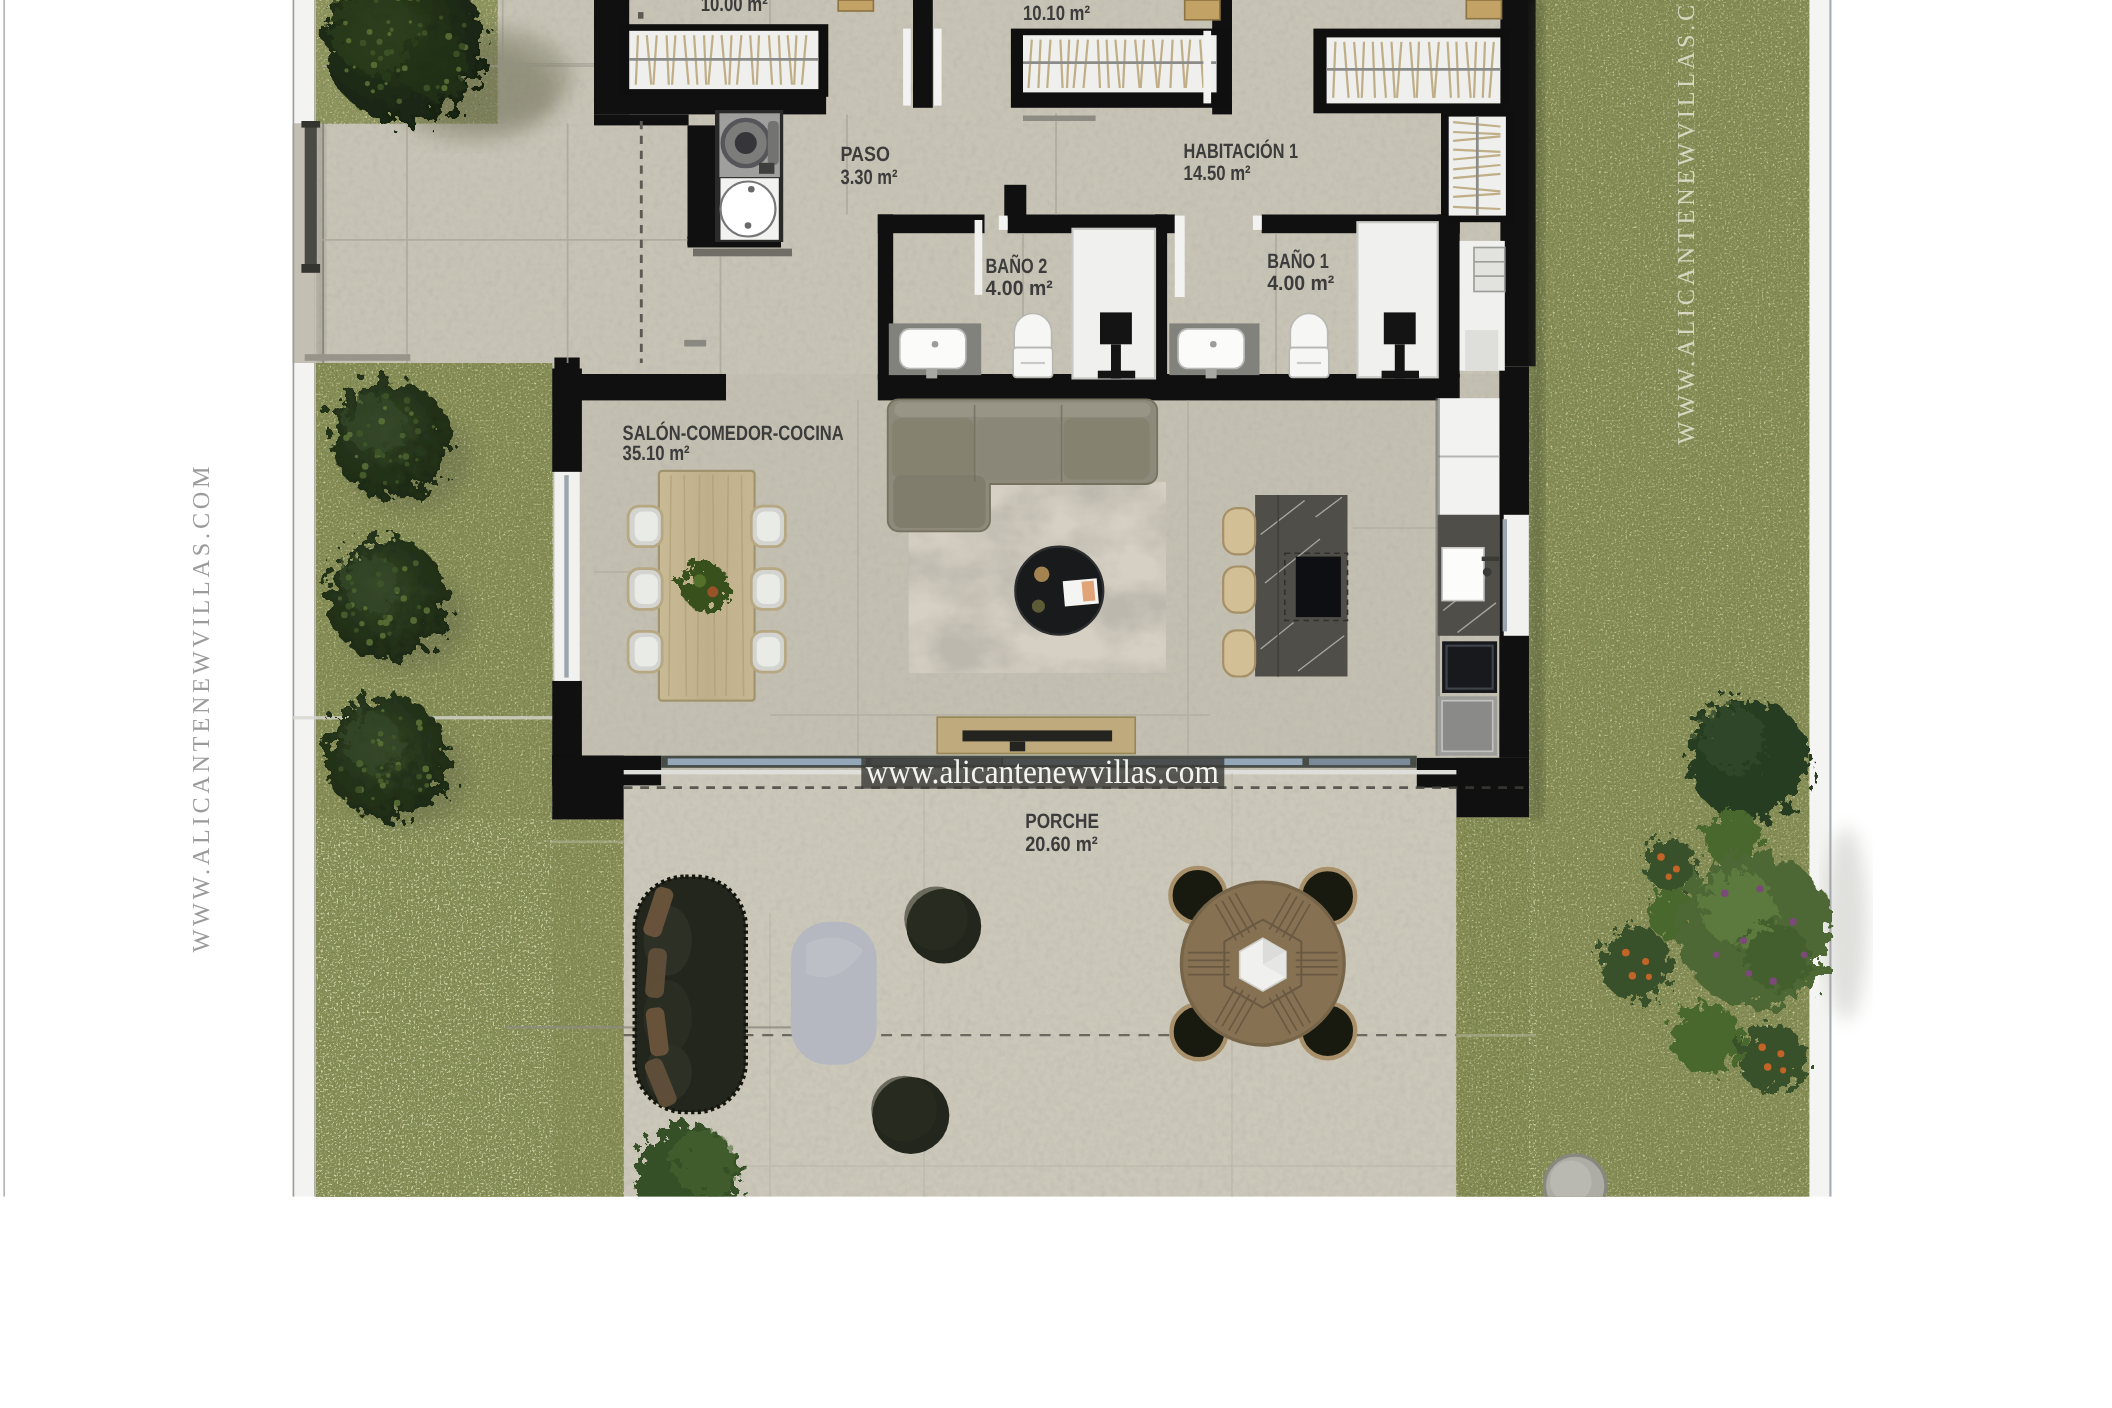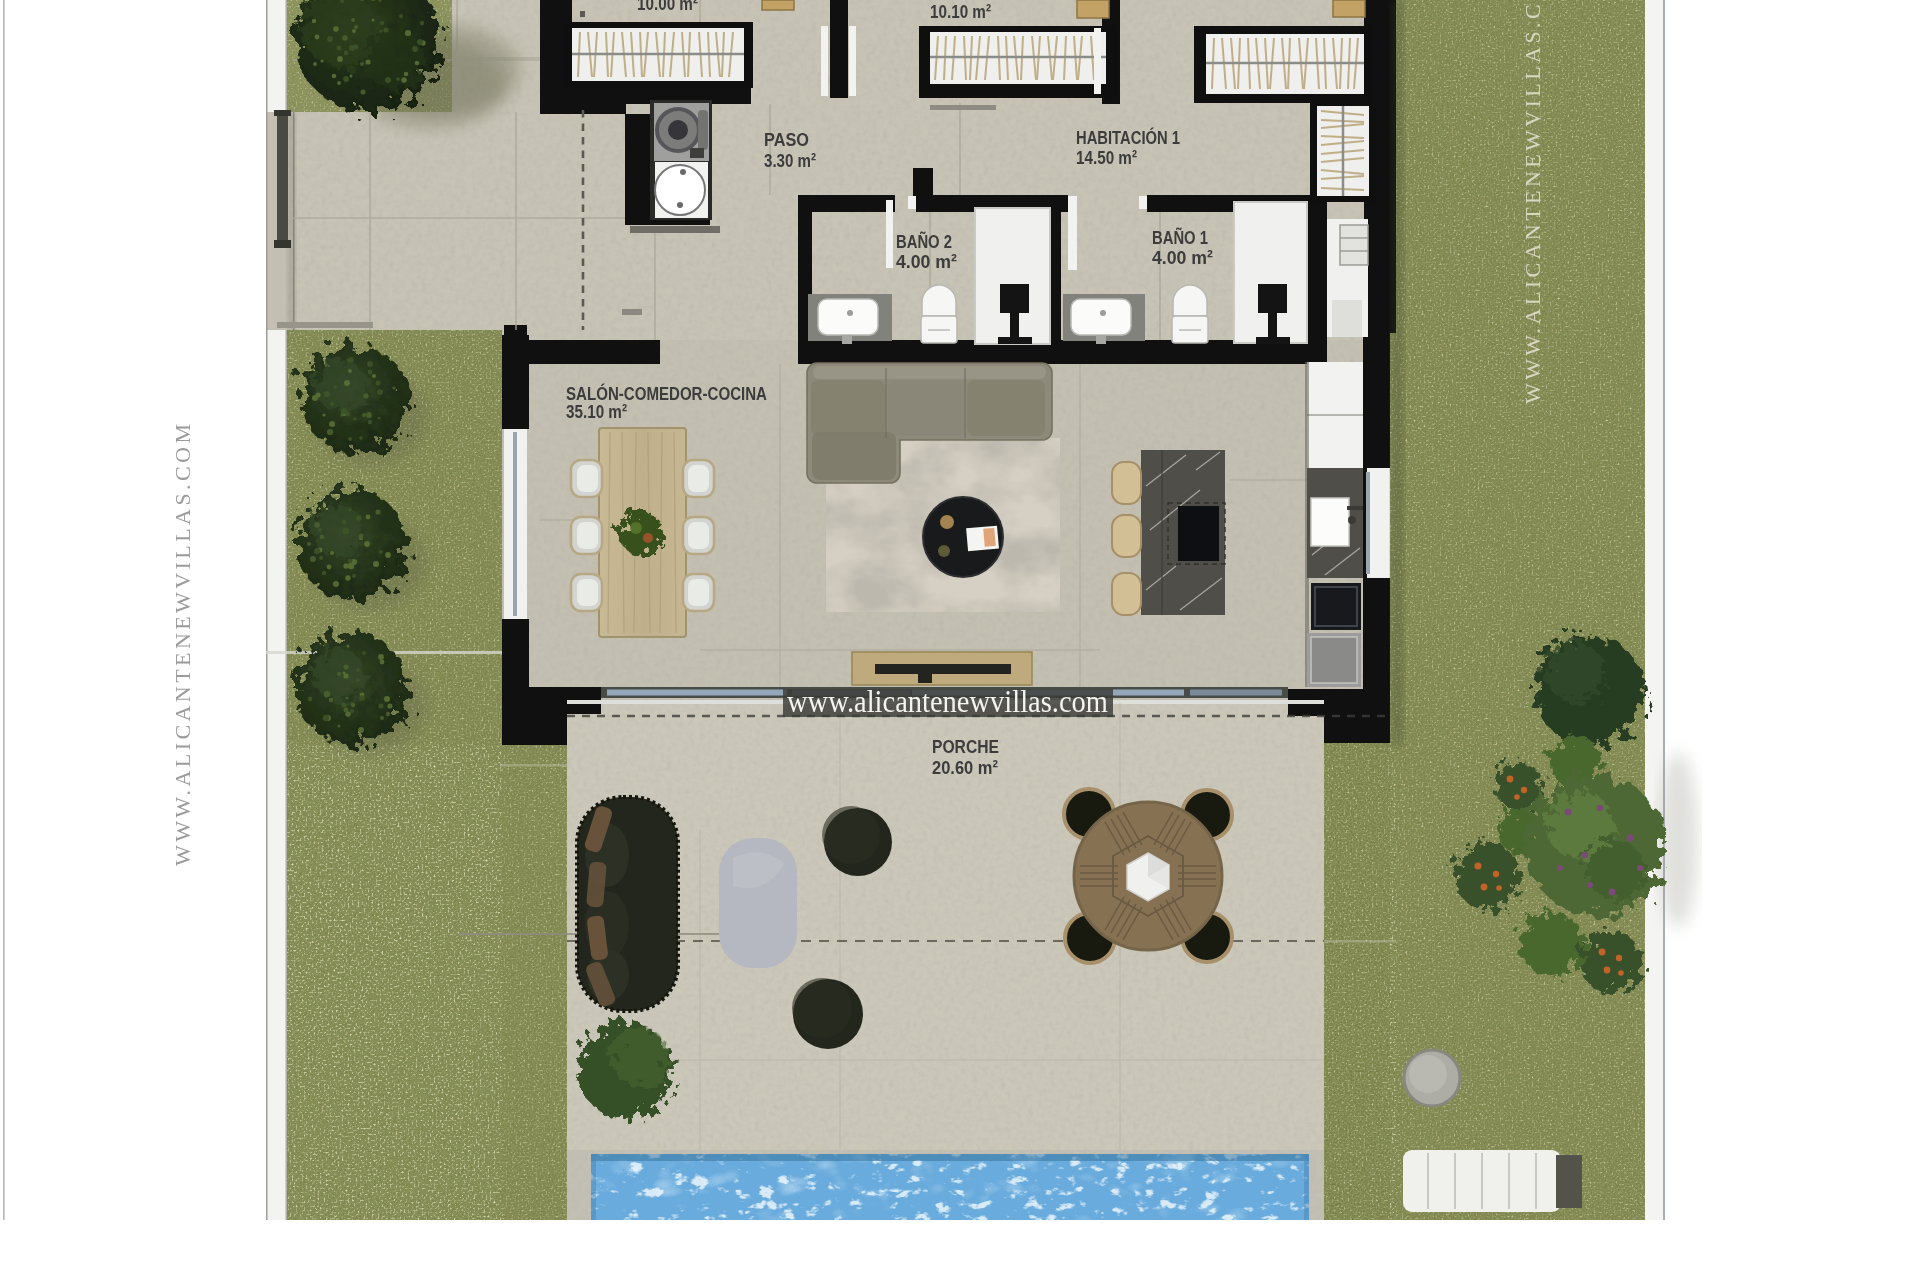--- a/index.html
+++ b/index.html
@@ -1,16 +1,16 @@
 <!DOCTYPE html>
 <html><head>
 <meta charset="utf-8">
 <style>
   html,body{margin:0;padding:0;background:#ffffff;}
-  #page{position:relative;width:1920px;height:1220px;overflow:hidden;background:#ffffff;
+  #page{position:relative;width:1920px;height:1088px;overflow:hidden;background:#ffffff;
         font-family:"Liberation Sans", sans-serif;}
   svg{display:block}
 </style>
 </head>
 <body>
 <div id="page">
 <svg width="1920" height="1280" viewBox="0 0 1920 1280" xmlns="http://www.w3.org/2000/svg">
 <defs>
 
   <filter id="grassDark" x="0%" y="0%" width="100%" height="100%">

